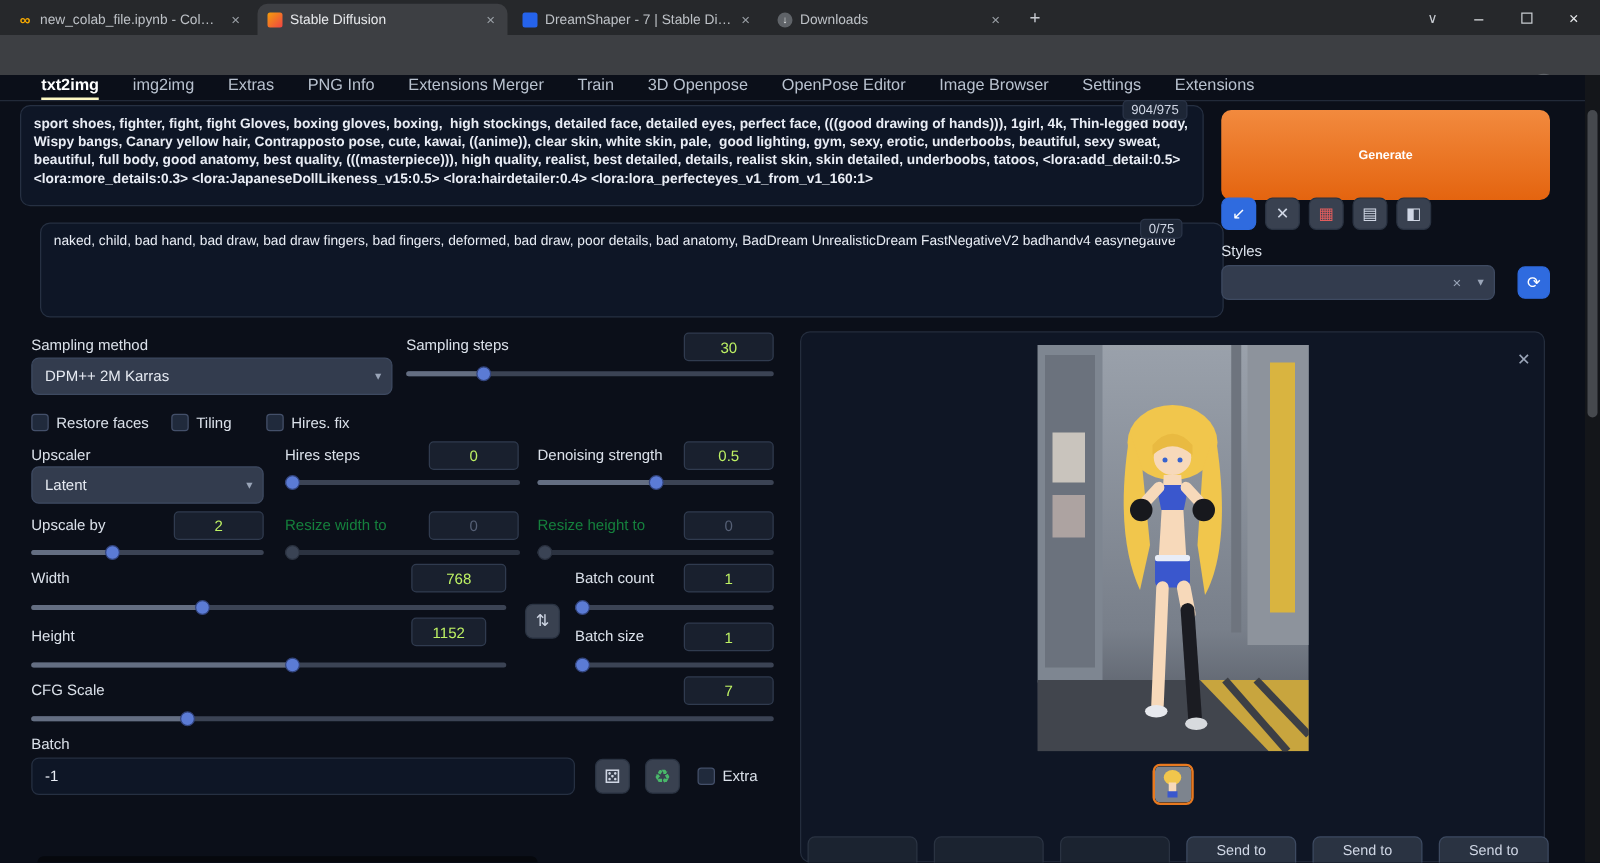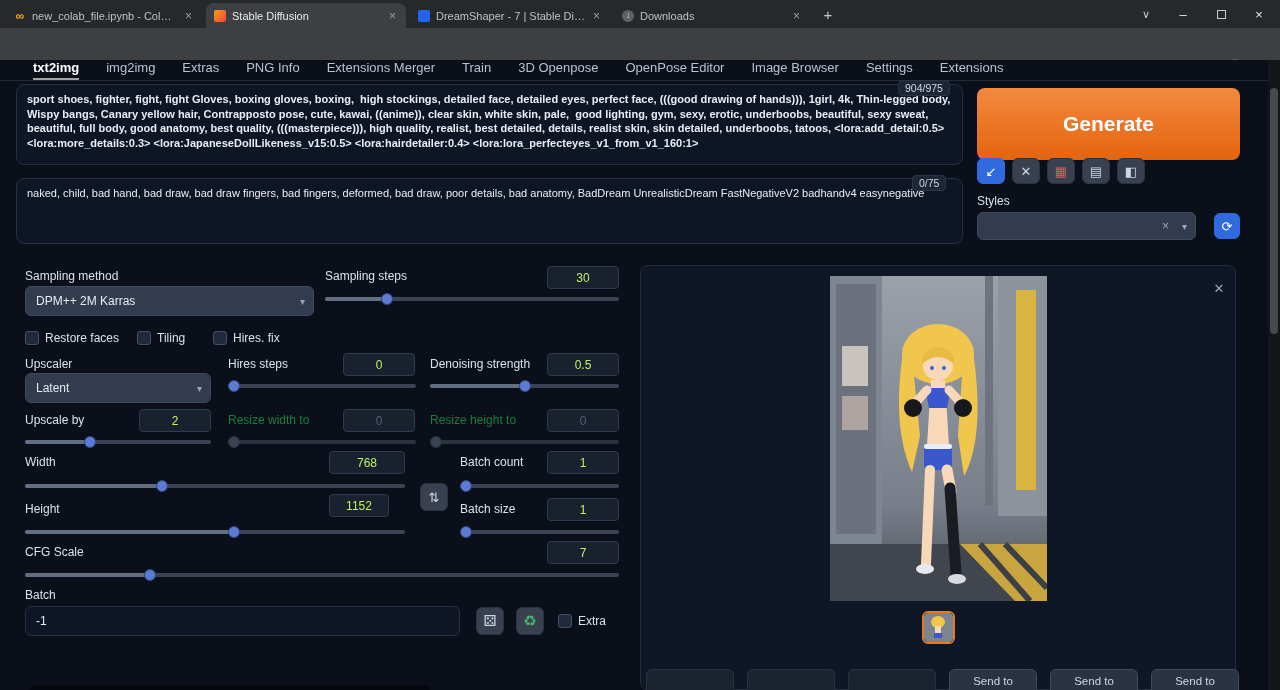--- a/index.html
+++ b/index.html
@@ -22,24 +22,24 @@
   #toolbar{left:0;top:28px;width:1280px;height:32px;background:#3d3f43}
   .navbtn{top:30px;width:28px;height:28px;display:flex;align-items:center;justify-content:center;color:#c7cbd1;font-size:15px}
   .navbtn.dim{color:#80868b}
   #omnibox{left:94px;top:33px;width:1014px;height:23px;background:#28292d;border-radius:12px;display:flex;align-items:center;gap:8px;padding:0 12px;font-size:12px;color:#e8eaed}
   .tool-ic{top:30px;width:26px;height:28px;display:flex;align-items:center;justify-content:center;color:#c7cbd1;font-size:13px}
   #avatar{left:1224px;top:31px;width:22px;height:22px;border-radius:50%;background:#5f6368;display:flex;align-items:center;justify-content:center;overflow:hidden}
   
   #app{left:0;top:60px;width:1280px;height:630px;background:#0b0f19}
   #navtabs{left:0;top:0;width:1268px;height:21px;display:flex;gap:27px;padding-left:33px;font-size:13px;color:#b9c2cf;border-bottom:1px solid #222a39}
   .navtab{white-space:nowrap;padding-bottom:4px;cursor:pointer}
-  .navtab.active{color:#fff;font-weight:bold;border-bottom:2px solid #a3a3a3}
+  .navtab.active{color:#fff;font-weight:bold;border-bottom:2px solid #fef9c3}
   .textbox{background:#0e1626;border:1px solid #263042;border-radius:8px;padding:7px 10px;font-size:11px;line-height:14.5px;color:#e9edf5;white-space:pre-wrap;overflow:hidden}
   .counter{background:#1d2636;border:1px solid #2b3548;border-radius:4px;font-size:10.5px;color:#cfd6e4;padding:1px 6px}
-  #generate{left:977px;top:28px;width:263px;height:72px;border-radius:8px;background:linear-gradient(180deg,#f28a3e,#e4640f);display:flex;align-items:center;justify-content:center;font-size:21px;font-weight:bold;color:#fff;cursor:pointer}
+  #generate{left:977px;top:28px;width:263px;height:72px;border-radius:8px;background:linear-gradient(180deg,#f28a3e,#e4640f);display:flex;align-items:center;justify-content:center;font-size:10px;font-weight:bold;color:#fff;cursor:pointer}
   .sqbtn{width:28px;height:26px;border-radius:6px;background:#394150;border:1px solid #2a3342;display:flex;align-items:center;justify-content:center;font-size:13px;color:#cfd6e4;cursor:pointer}
   .sqbtn.blue{background:#2f6bdf;border-color:#2f6bdf;color:#fff}
   .sqbtn.red{color:#e25d5d}
   .label{font-size:12px;color:#dbe1ea}
   .label.dim{color:#15803d}
   .dropdown{background:#333c4e;border:1px solid #3e4a61;border-radius:6px;display:flex;align-items:center;padding:0 10px;font-size:12px;color:#e6eaf2;cursor:pointer}
   .dropdown .chev{position:absolute;right:8px;color:#9aa5b8;font-size:10px}
   .dropdown .clearx{position:absolute;right:26px;color:#9aa5b8;font-size:12px}
   .numbox{background:#19202e;border:1px solid #303b4f;border-radius:4px;font-size:12px;color:#bef264;display:flex;align-items:center;justify-content:center;height:23px}
   .numbox.dim{color:#566076}
@@ -157,21 +157,21 @@
   <div id="generate" class="abs">Generate</div>
   <div class="abs" style="left:977px;top:98px;display:flex;gap:7px">
     <div class="sqbtn blue">↙</div>
     <div class="sqbtn">✕</div>
     <div class="sqbtn red">▦</div>
     <div class="sqbtn">▤</div>
     <div class="sqbtn">◧</div>
   </div>
 
   <div class="abs counter" style="left:912px;top:115px;z-index:2">0/75</div>
-  <div class="abs textbox" style="left:16px;top:118px;width:947px;height:66px">naked, child, bad hand, bad draw, bad draw fingers, bad fingers, deformed, bad draw, poor details, bad anatomy, BadDream UnrealisticDream FastNegativeV2 badhandv4 easynegative</div>
+  <div class="abs textbox" style="left:32px;top:118px;width:947px;height:76px">naked, child, bad hand, bad draw, bad draw fingers, bad fingers, deformed, bad draw, poor details, bad anatomy, BadDream UnrealisticDream FastNegativeV2 badhandv4 easynegative</div>
 
   <div class="abs label" style="left:977px;top:134px">Styles</div>
   <div class="abs dropdown" style="left:977px;top:152px;width:219px;height:28px">
     <span class="clearx">×</span>
     <span class="chev">▾</span>
   </div>
   <div class="abs sqbtn blue" style="position:absolute;left:1214px;top:153px;width:26px;height:26px">⟳</div>
 
   <div class="abs label" style="left:25px;top:209px">Sampling method</div>
   <div class="abs dropdown" style="left:25px;top:226px;width:289px;height:30px">

